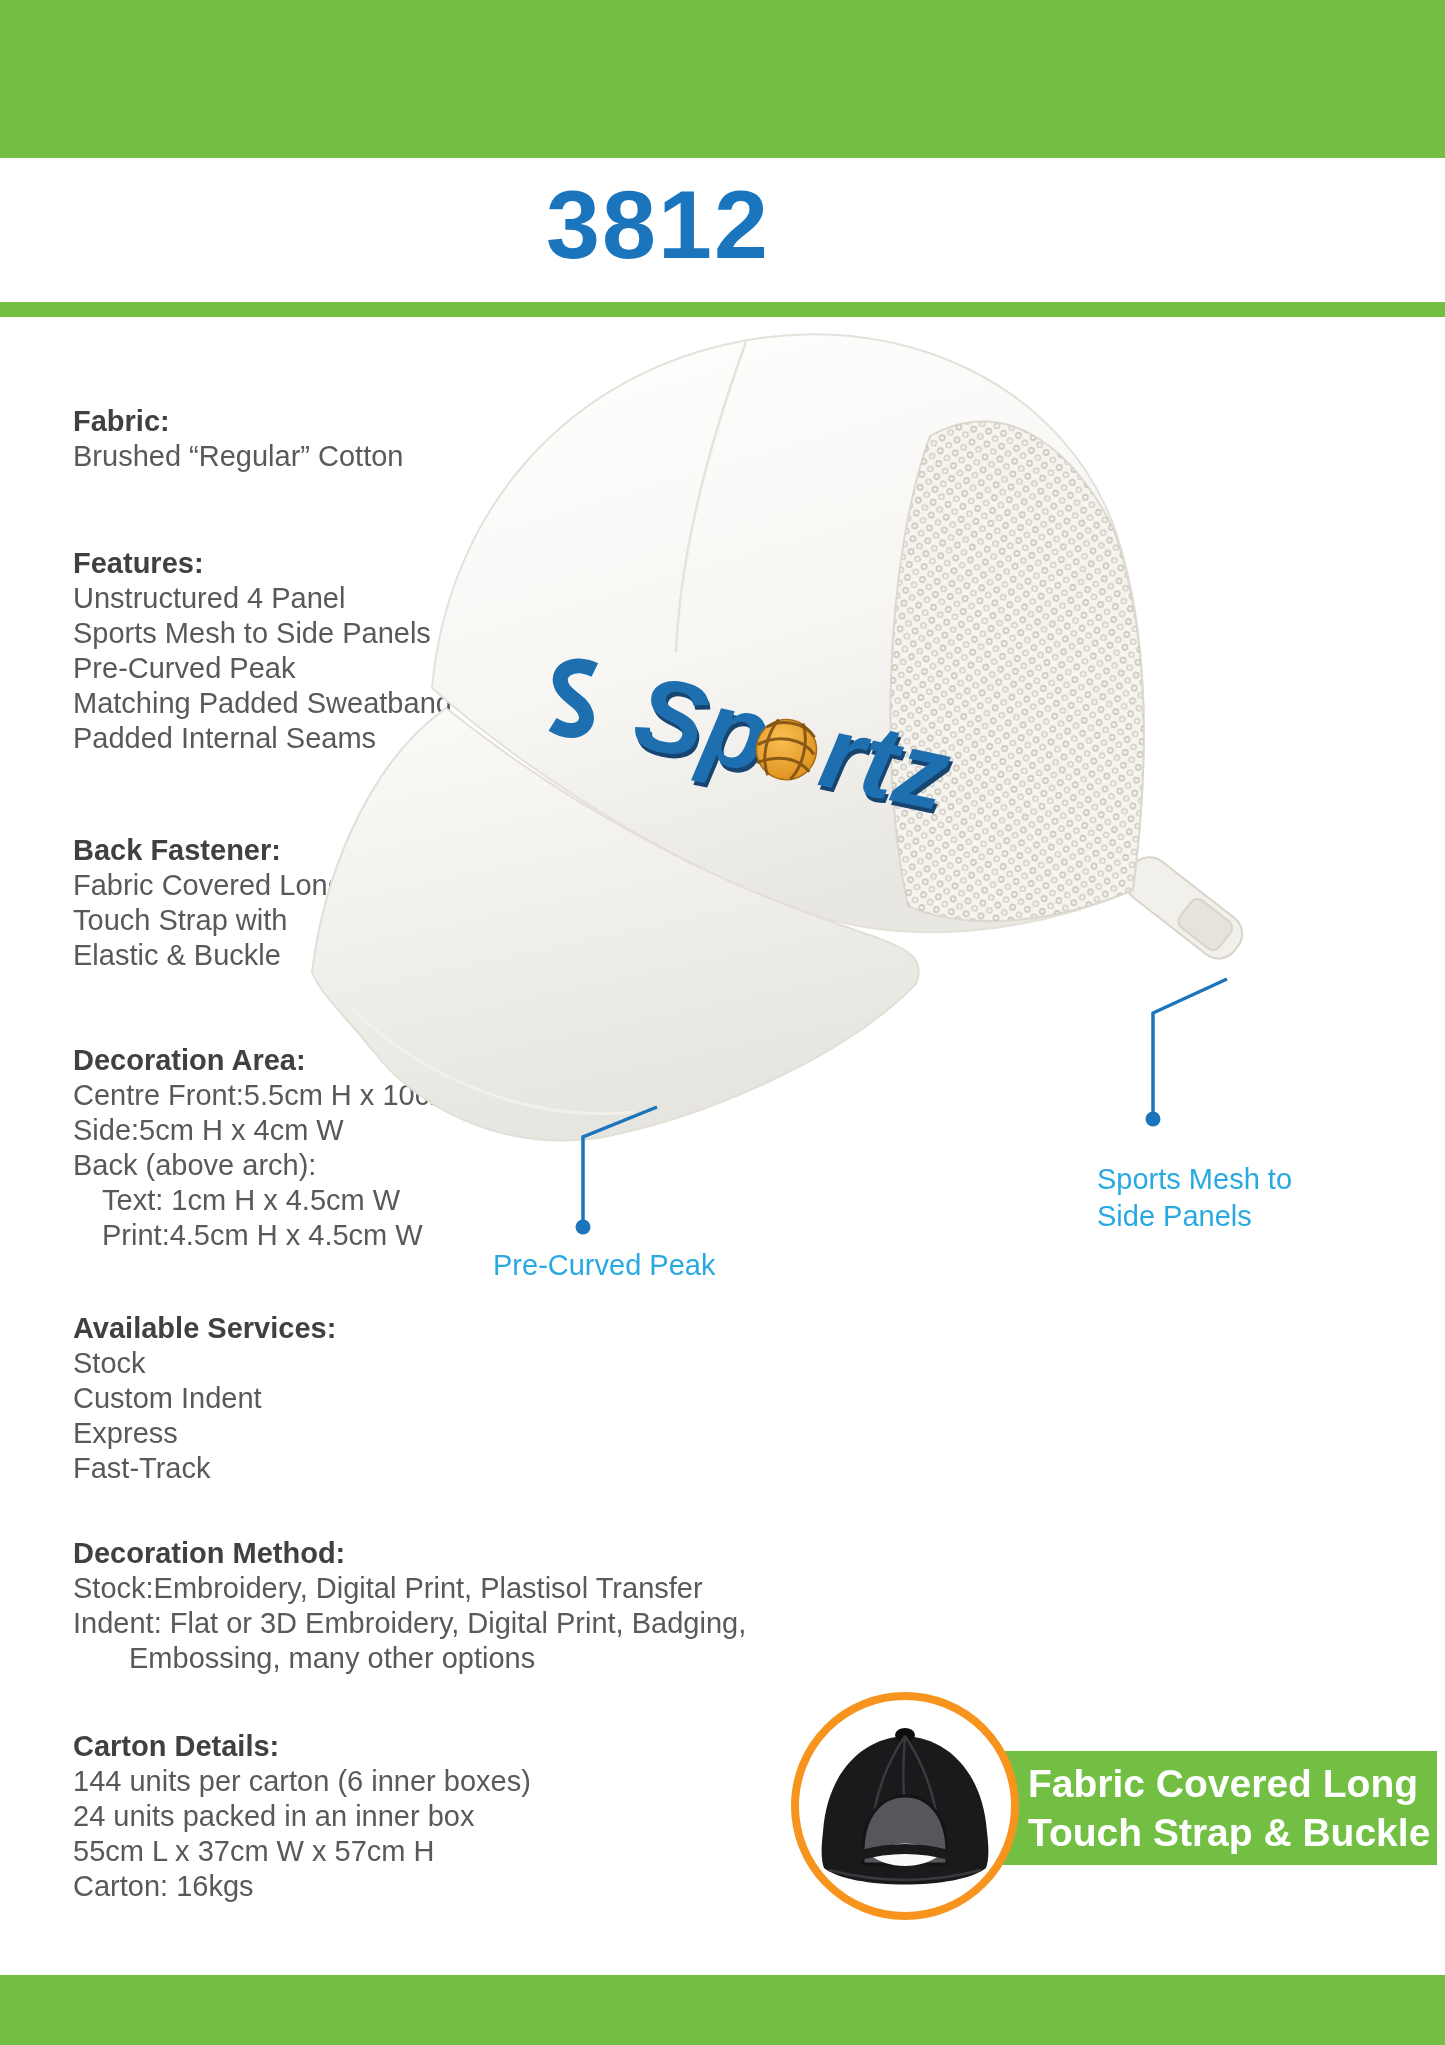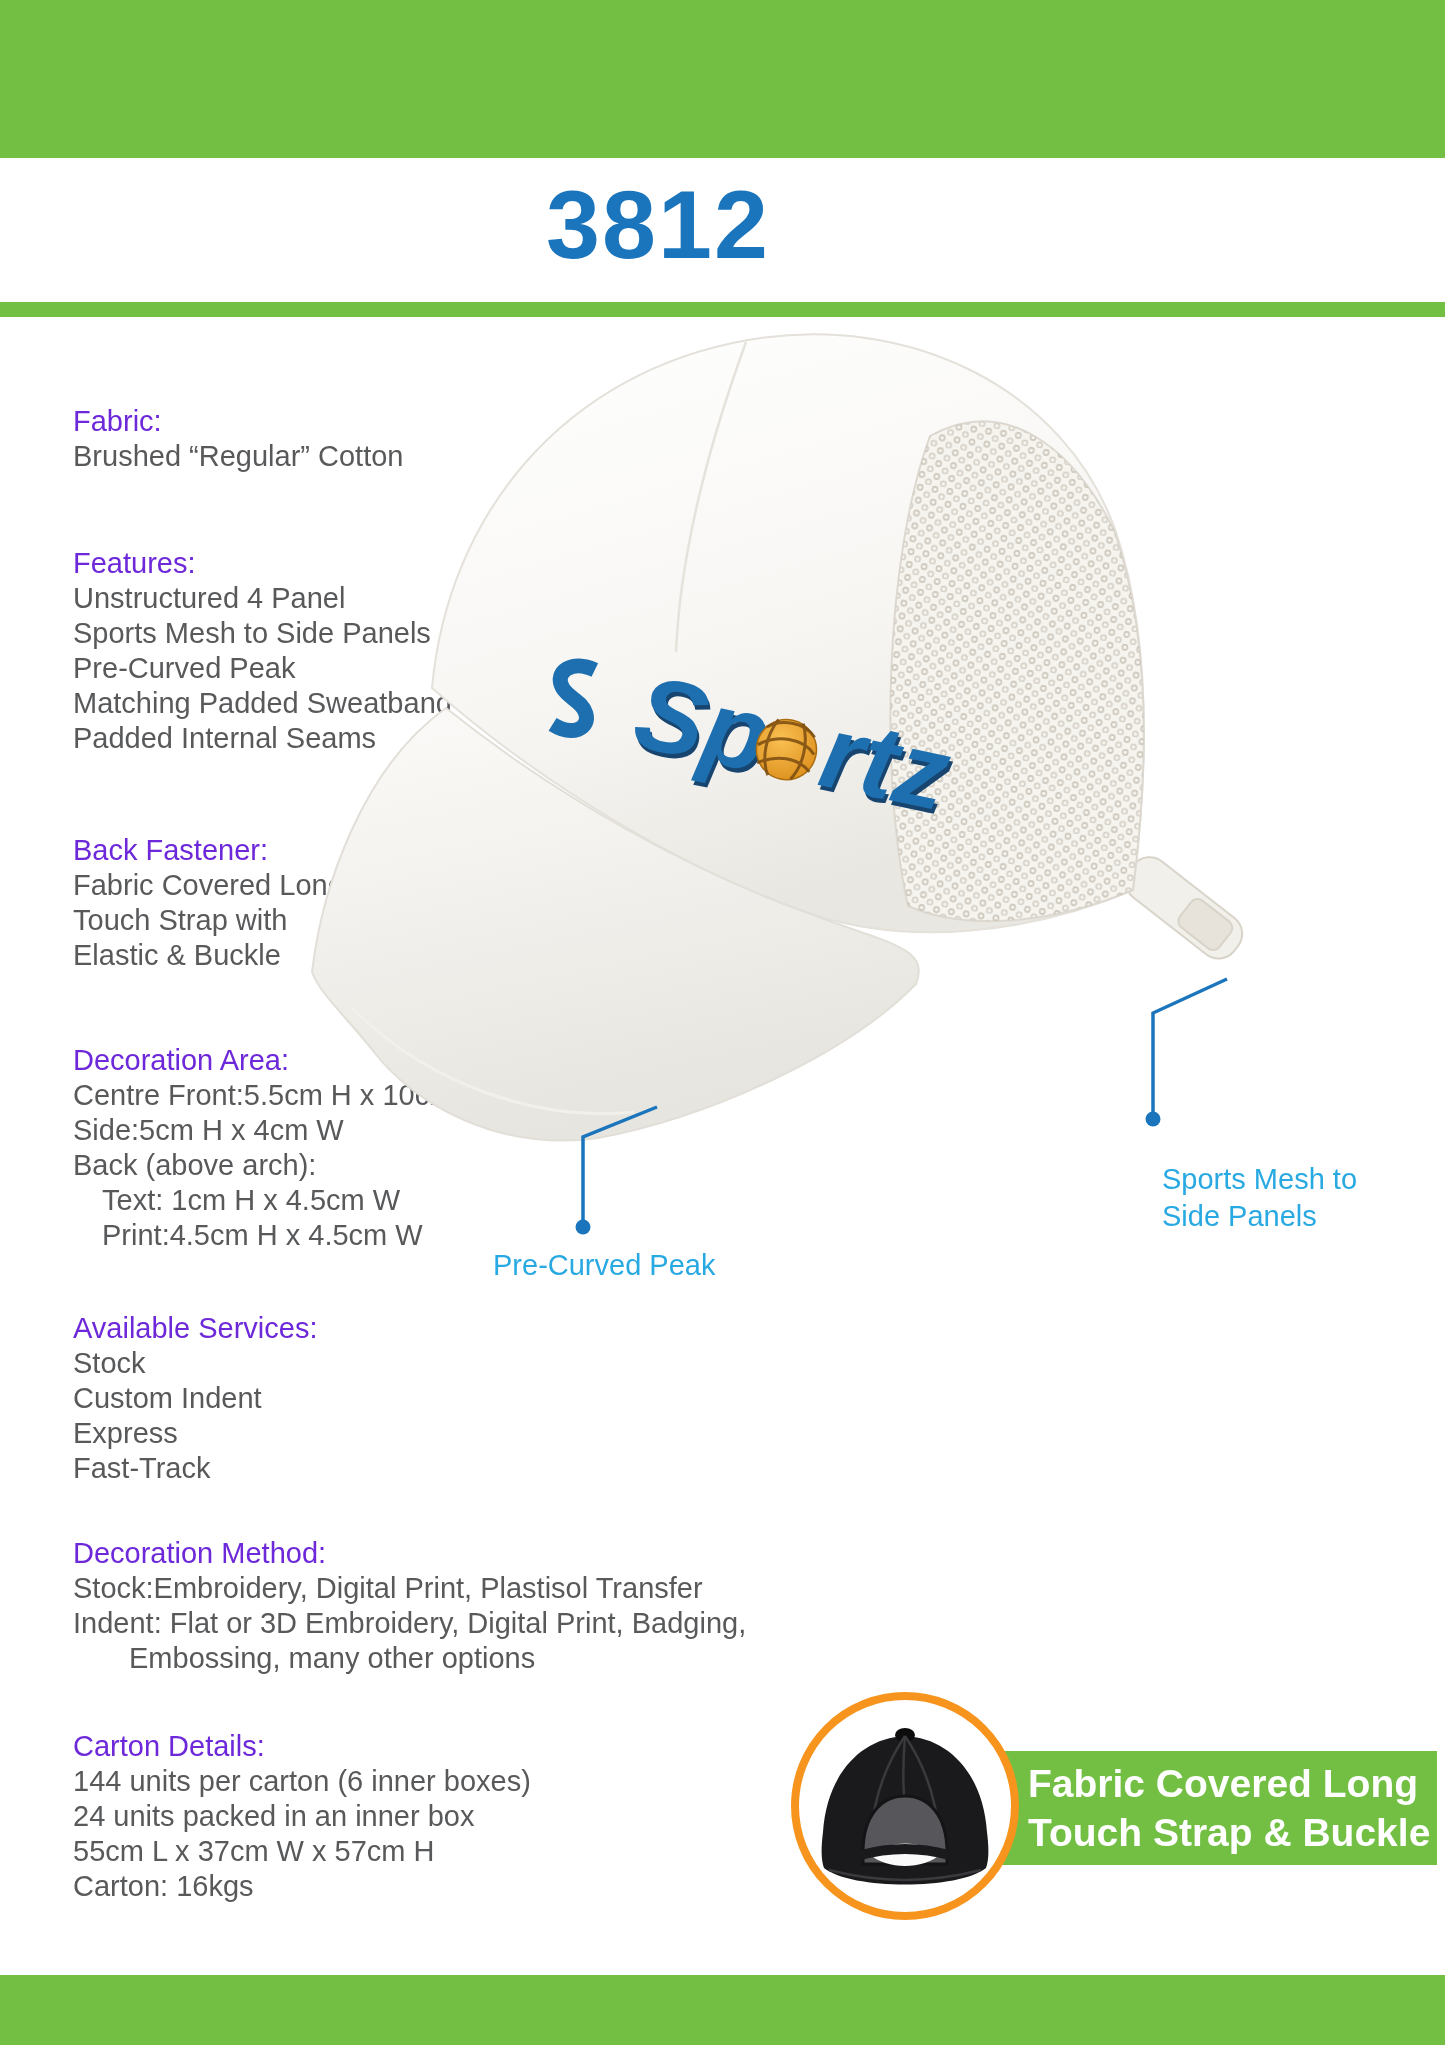--- a/index.html
+++ b/index.html
@@ -6,21 +6,21 @@
   body{width:1445px;height:2045px;position:relative;overflow:hidden;
        font-family:"Liberation Sans", sans-serif;}
   .abs{position:absolute;}
   .greenbar{background:#72bf44;}
   #topbar{left:0;top:0;width:1445px;height:158px;}
   #divider{left:0;top:302px;width:1445px;height:15px;}
   #footerbar{left:0;top:1975px;width:1445px;height:70px;}
   #title{left:0;top:172px;width:1316px;height:105px;text-align:center;
          font-size:97px;font-weight:700;color:#1b75bc;line-height:105px;letter-spacing:2px;}
   .section{left:73px;color:#58595b;font-size:29px;line-height:35px;}
-  .section .h{color:#6d28d9;font-weight:400;}
+  .section .h{color:#404040;font-weight:700;}
   .section .ln{white-space:nowrap;}
   .section .ind1{padding-left:29px;}
   .section .ind2{padding-left:56px;}
   .callout{color:#29a9e1;font-size:29px;line-height:37px;white-space:nowrap;}
   #banner{left:940px;top:1751px;width:497px;height:114px;background:#72bf44;
           color:#ffffff;font-weight:700;font-size:39px;line-height:49px;
           display:flex;flex-direction:column;justify-content:center;padding-left:88px;
           box-sizing:border-box;white-space:nowrap;}
   #badge-circle{left:791px;top:1692px;width:212px;height:212px;border:8px solid #f7941d;
           border-radius:50%;background:#ffffff;overflow:hidden;}
@@ -158,21 +158,21 @@
     <polyline points="657,1107 583,1137 583,1222"></polyline>
     <circle cx="583" cy="1227" r="7.5" fill="#1b75bc" stroke="none"></circle>
   </g>
   <g stroke="#1b75bc" stroke-width="3.5" fill="none">
     <polyline points="1227,979 1153,1013 1153,1114"></polyline>
     <circle cx="1153" cy="1119" r="7.5" fill="#1b75bc" stroke="none"></circle>
   </g>
 </svg>
 
 <div class="abs callout" style="left:493px;top:1247px">Pre-Curved Peak</div>
-<div class="abs callout" style="left:1162px;top:1161px">
+<div class="abs callout" style="left:1097px;top:1161px">
   <div>Sports Mesh to</div>
   <div>Side Panels</div>
 </div>
 
 <div class="abs" id="banner">
   <div>Fabric Covered Long</div>
   <div>Touch Strap &amp; Buckle</div>
 </div>
 
 <div class="abs" id="badge-circle">

